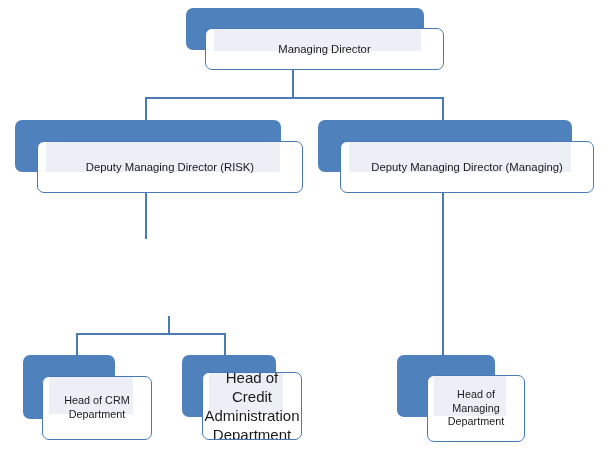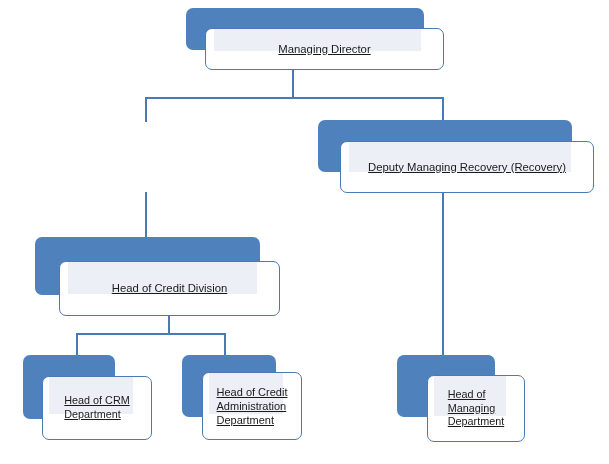--- a/index.html
+++ b/index.html
@@ -54,30 +54,29 @@
   }
   .node .card .label {
     position: relative;
     z-index: 2;
     display: flex;
     align-items: center;
     justify-content: center;
     width: 100%;
     height: 100%;
     box-sizing: border-box;
-    text-align: left;
+    text-align: center;
     color: #1a1a1a;
     line-height: 1.28;
     padding: 0 6px;
     white-space: pre-line;
-    text-decoration: underline;
   }
   .fs-11 { font-size: 11.3px; }
   .fs-105 { font-size: 10.8px; }
-  .fs-10 { font-size: 11px; }
+  .fs-10 { font-size: 15px; }
 </style>
 </head>
 <body>
 
 <div id="chart-canvas">
 
   <div class="conn conn-v" style="left:292px; top:68px; height:30px;"></div>
 
   <div class="conn conn-h" style="left:145px; top:97px; width:299px;"></div>
 
@@ -98,36 +97,36 @@
   <div class="conn conn-v" style="left:442px; top:192px; height:165px;"></div>
 
   <div class="node" style="left:186px; top:8px; width:258px; height:62px;">
     <div class="shadow" style="width:238px; height:42px;"></div>
     <div class="card" style="left:19px; top:20px; width:239px; height:42px;">
       <div class="band" style="height:22px; left:8px; right:22px;"></div>
       <div class="label fs-11">Managing Director</div>
     </div>
   </div>
 
+  <div class="node" style="left:15px; top:120px; width:288px; height:73px;">
+    <div class="shadow" style="width:266px; height:52px;"></div>
+    <div class="card" style="left:22px; top:21px; width:266px; height:52px;">
+      <div class="band" style="height:30px; left:8px; right:22px;"></div>
+      <div class="label fs-11">Deputy Managing Director (RISK)</div>
+    </div>
+  </div>
 
   <div class="node" style="left:318px; top:120px; width:276px; height:73px;">
     <div class="shadow" style="width:254px; height:52px;"></div>
     <div class="card" style="left:22px; top:21px; width:254px; height:52px;">
       <div class="band" style="height:30px; left:8px; right:22px;"></div>
-      <div class="label fs-11">Deputy Managing Recovery (Recovery)</div>
+      <div class="label fs-11">Deputy Managing Director (Managing)</div>
     </div>
   </div>
 
-  <div class="node" style="left:35px; top:237px; width:245px; height:79px;">
-    <div class="shadow" style="width:225px; height:58px;"></div>
-    <div class="card" style="left:24px; top:24px; width:221px; height:55px;">
-      <div class="band" style="height:32px; left:8px; right:22px;"></div>
-      <div class="label fs-11">Head of Credit Division</div>
-    </div>
-  </div>
 
   <div class="node" style="left:23px; top:355px; width:129px; height:108px;">
     <div class="shadow" style="width:92px; height:64px;"></div>
     <div class="card" style="left:19px; top:21px; width:110px; height:64px;">
       <div class="band" style="height:37px; left:6px; right:18px;"></div>
       <div class="label fs-105">Head of CRM
 Department</div>
     </div>
   </div>
 

